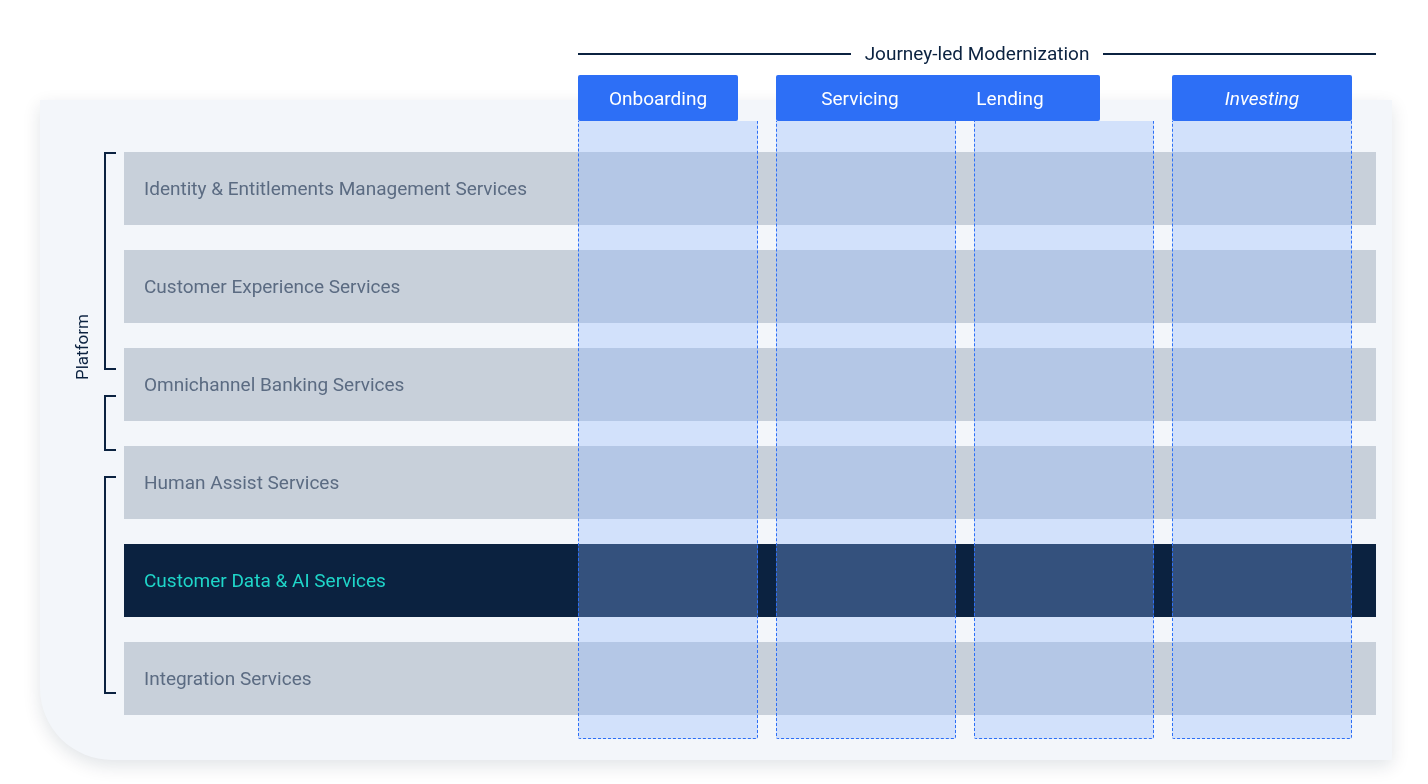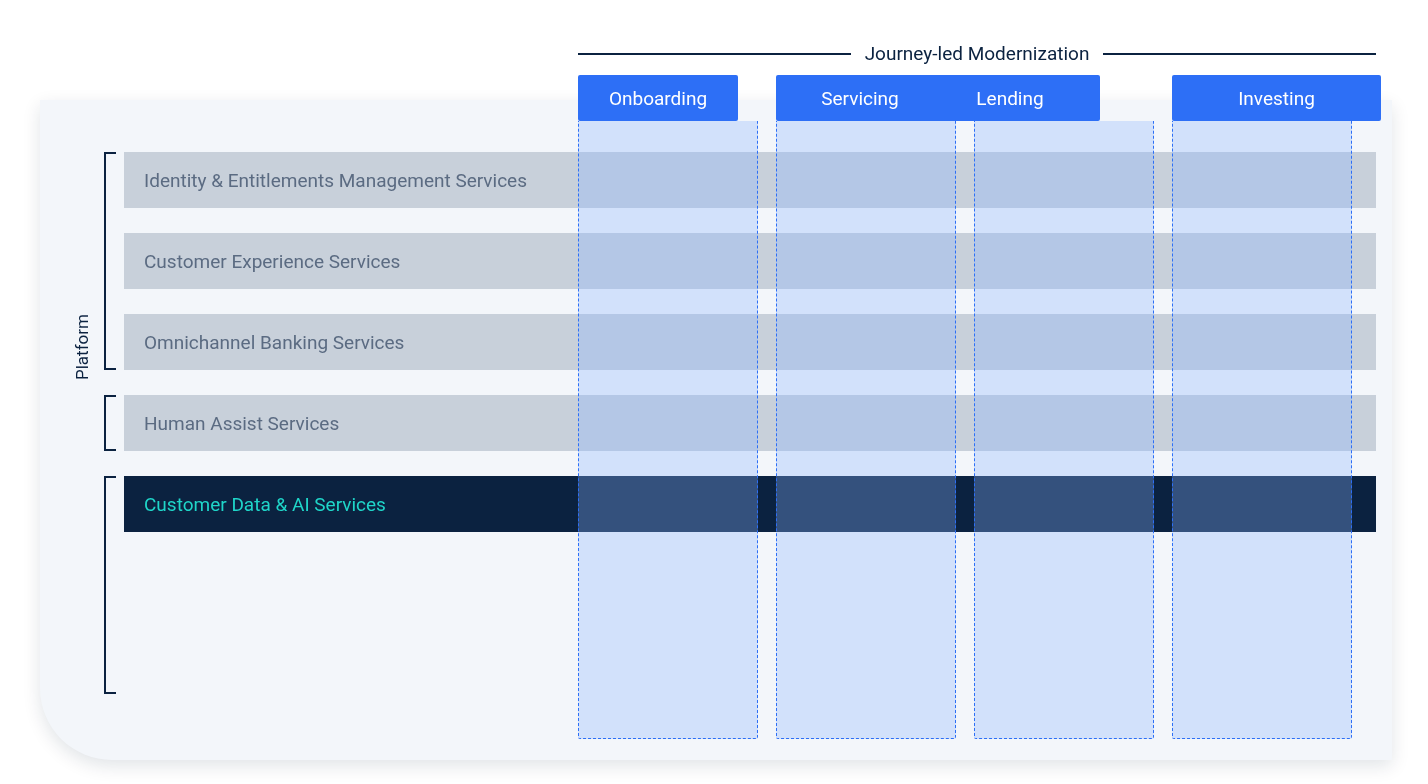--- a/index.html
+++ b/index.html
@@ -77,21 +77,21 @@
   }
 
   .services {
     position: absolute;
     top: 152px;
     left: 124px;
     right: 52px;
     z-index: 2;
   }
   .service-row {
-    height: 56px;
+    height: 73px;
     margin-bottom: 25px;
     display: flex;
     align-items: center;
     padding-left: 20px;
     font-size: 19px;
   }
   .service-row.normal {
     background: rgba(90,110,135,0.28);
     color: #5b6b82;
   }
@@ -140,21 +140,21 @@
 <div class="header-rule">
   <div class="line"></div>
   <div class="label">Journey-led Modernization</div>
   <div class="line"></div>
 </div>
 
 <div class="cards-row">
   <div class="journey-card" style="left:578px;width:160px;">Onboarding</div>
   <div class="journey-card" style="left:776px;width:168px;">Servicing</div>
   <div class="journey-card" style="left:920px;width:180px;">Lending</div>
-  <div class="journey-card" style="left:1172px;width:209px;">Investing</div>
+  <div class="journey-card" style="left:1172px;width:180px;font-style:italic;">Investing</div>
 </div>
 
 <div class="platform-label">Platform</div>
 
 <div class="bracket b1"></div>
 <div class="bracket b2"></div>
 <div class="bracket b3"></div>
 
 <div class="services">
   <div class="service-row normal">
@@ -165,18 +165,21 @@
     </div>
   <div class="service-row normal">
       <span>Omnichannel Banking Services</span>
     </div>
   <div class="service-row normal">
       <span>Human Assist Services</span>
     </div>
   <div class="service-row highlight">
       <span>Customer Data &amp; AI Services</span>
     </div>
+  <div class="service-row normal">
+      <span>Integration Services</span>
+    </div>
 </div>
 
 <div class="column-overlay" style="left:578px;width:180px;"></div>
 <div class="column-overlay" style="left:776px;width:180px;"></div>
 <div class="column-overlay" style="left:974px;width:180px;"></div>
 <div class="column-overlay" style="left:1172px;width:180px;"></div>
 
 </body></html>

